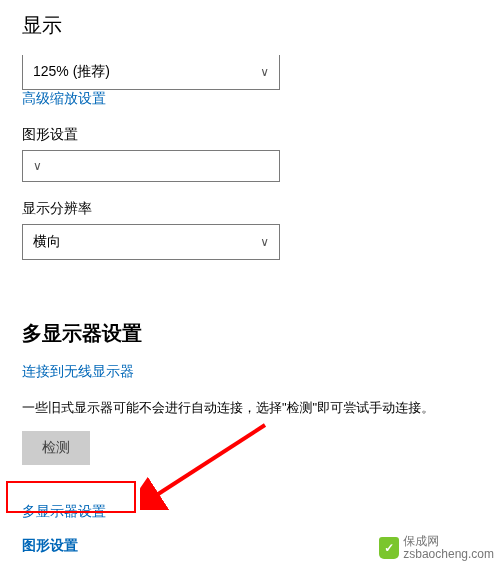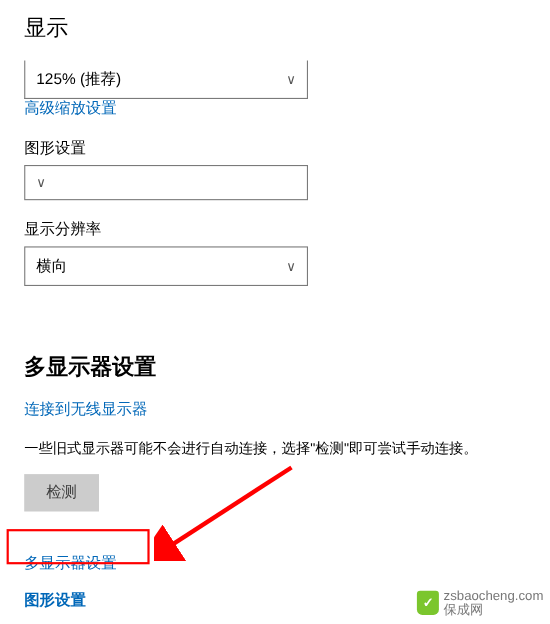--- a/index.html
+++ b/index.html
@@ -166,19 +166,19 @@
     </marker>
   </defs>
   <line x1="125" y1="5" x2="12" y2="78" stroke="#ff0000" stroke-width="4" marker-end="url(#ah)"></line>
 </svg>
 
 <div class="watermark">
   <div class="shield">
       <span class="check">✓</span>
     </div>
   <div class="wm-text">
+    <div>保成网</div>
     <div>zsbaocheng.com</div>
-    <div>保成网</div>
   </div>
 </div>
 
 
 
 
 </body></html>

